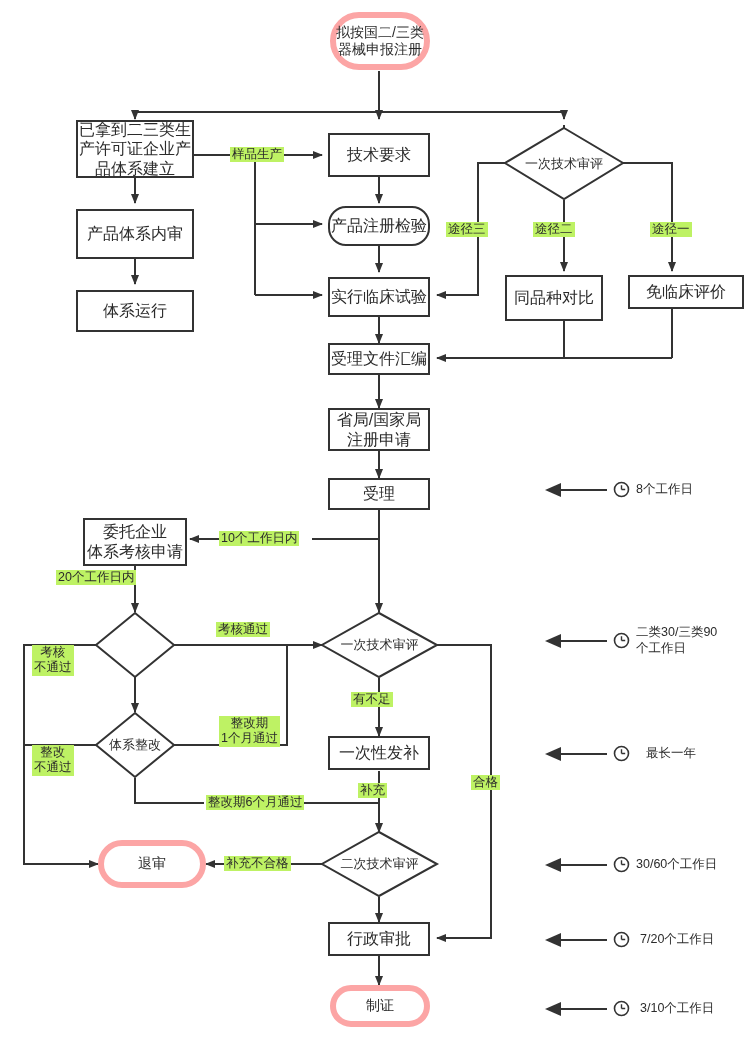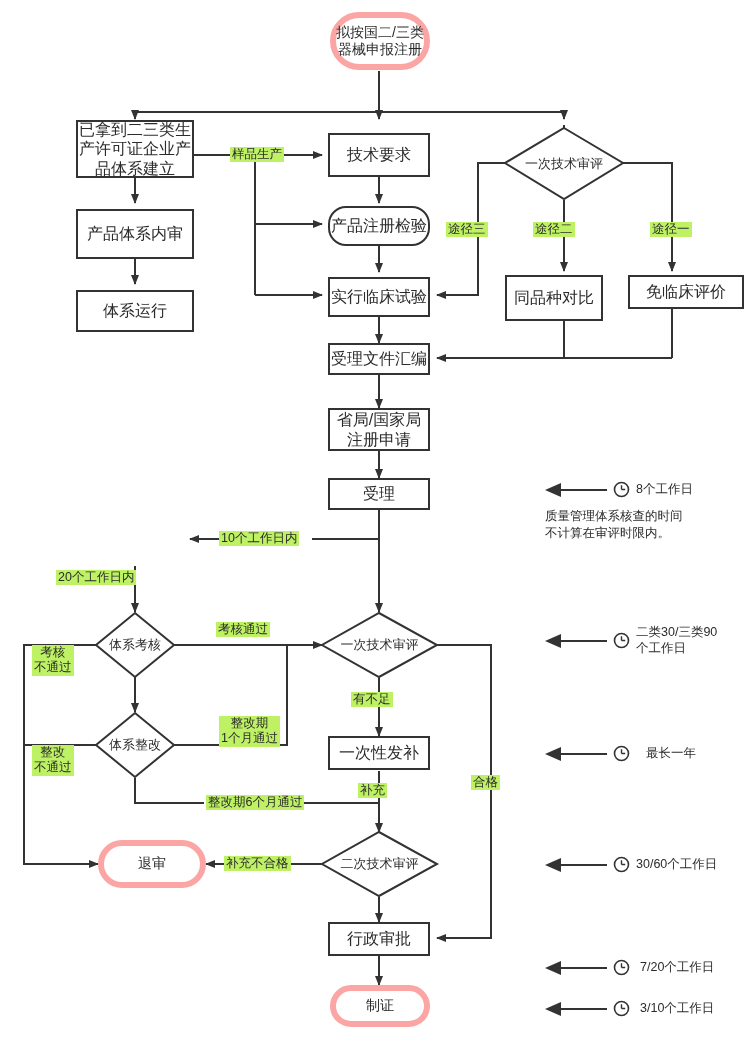--- a/index.html
+++ b/index.html
@@ -203,24 +203,23 @@
 
   <div class="node rect" style="left:628px;top:275px;width:116px;height:34px;">免临床评价</div>
 
   <div class="node rect" style="left:328px;top:343px;width:102px;height:32px;">受理文件汇编</div>
 
   <div class="node rect" style="left:328px;top:408px;width:102px;height:43px;">省局/国家局
 注册申请</div>
 
   <div class="node rect" style="left:328px;top:478px;width:102px;height:32px;">受理</div>
 
-
-  <div class="diamond-wrap" style="left:96px;top:613px;width:78px;height:64px;">
-    <span class="diamond-label">体系考核</span>
-  </div>
+  <div class="node rect" style="left:83px;top:518px;width:104px;height:48px;">委托企业
+体系考核申请</div>
+
 
   <div class="diamond-wrap" style="left:96px;top:713px;width:78px;height:64px;">
     <span class="diamond-label">体系整改</span>
   </div>
 
   <div class="diamond-wrap" style="left:322px;top:613px;width:115px;height:64px;">
     <span class="diamond-label">一次技术审评</span>
   </div>
 
   <div class="node rect" style="left:328px;top:736px;width:102px;height:34px;">一次性发补</div>
@@ -273,22 +272,20 @@
       <path d="M62,8 L14,8" stroke="#333333" stroke-width="2" fill="none"></path>
       <path d="M0,8 L16,1 L16,15 z" fill="#333333"></path>
     </svg>
     <svg class="clock" width="17" height="17" viewBox="0 0 17 17">
       <circle cx="8.5" cy="8.5" r="7" fill="#ffffff" stroke="#333333" stroke-width="1.6"></circle>
       <path d="M8.5,8.5 L8.5,4.3 M8.5,8.5 L12.2,8.5" stroke="#333333" stroke-width="1.4" fill="none"></path>
     </svg>
     <span class="legend-text">8个工作日</span>
   </div>
 
-  <div class="legend-note" style="left:545px;top:508px;">质量管理体系核查的时间
-不计算在审评时限内。</div>
 
   <div class="legend-item" style="left:545px;top:625px;">
     <svg class="legarrow" width="62" height="16" viewBox="0 0 62 16">
       <path d="M62,8 L14,8" stroke="#333333" stroke-width="2" fill="none"></path>
       <path d="M0,8 L16,1 L16,15 z" fill="#333333"></path>
     </svg>
     <svg class="clock" width="17" height="17" viewBox="0 0 17 17">
       <circle cx="8.5" cy="8.5" r="7" fill="#ffffff" stroke="#333333" stroke-width="1.6"></circle>
       <path d="M8.5,8.5 L8.5,4.3 M8.5,8.5 L12.2,8.5" stroke="#333333" stroke-width="1.4" fill="none"></path>
     </svg>
@@ -313,21 +310,21 @@
       <path d="M62,8 L14,8" stroke="#333333" stroke-width="2" fill="none"></path>
       <path d="M0,8 L16,1 L16,15 z" fill="#333333"></path>
     </svg>
     <svg class="clock" width="17" height="17" viewBox="0 0 17 17">
       <circle cx="8.5" cy="8.5" r="7" fill="#ffffff" stroke="#333333" stroke-width="1.6"></circle>
       <path d="M8.5,8.5 L8.5,4.3 M8.5,8.5 L12.2,8.5" stroke="#333333" stroke-width="1.4" fill="none"></path>
     </svg>
     <span class="legend-text">30/60个工作日</span>
   </div>
 
-  <div class="legend-item" style="left:545px;top:931px;margin-top:28px;">
+  <div class="legend-item" style="left:545px;top:931px;">
     <svg class="legarrow" width="62" height="16" viewBox="0 0 62 16">
       <path d="M62,8 L14,8" stroke="#333333" stroke-width="2" fill="none"></path>
       <path d="M0,8 L16,1 L16,15 z" fill="#333333"></path>
     </svg>
     <svg class="clock" width="17" height="17" viewBox="0 0 17 17">
       <circle cx="8.5" cy="8.5" r="7" fill="#ffffff" stroke="#333333" stroke-width="1.6"></circle>
       <path d="M8.5,8.5 L8.5,4.3 M8.5,8.5 L12.2,8.5" stroke="#333333" stroke-width="1.4" fill="none"></path>
     </svg>
     <span class="legend-text" style="margin-left:4px;">7/20个工作日</span>
   </div>

